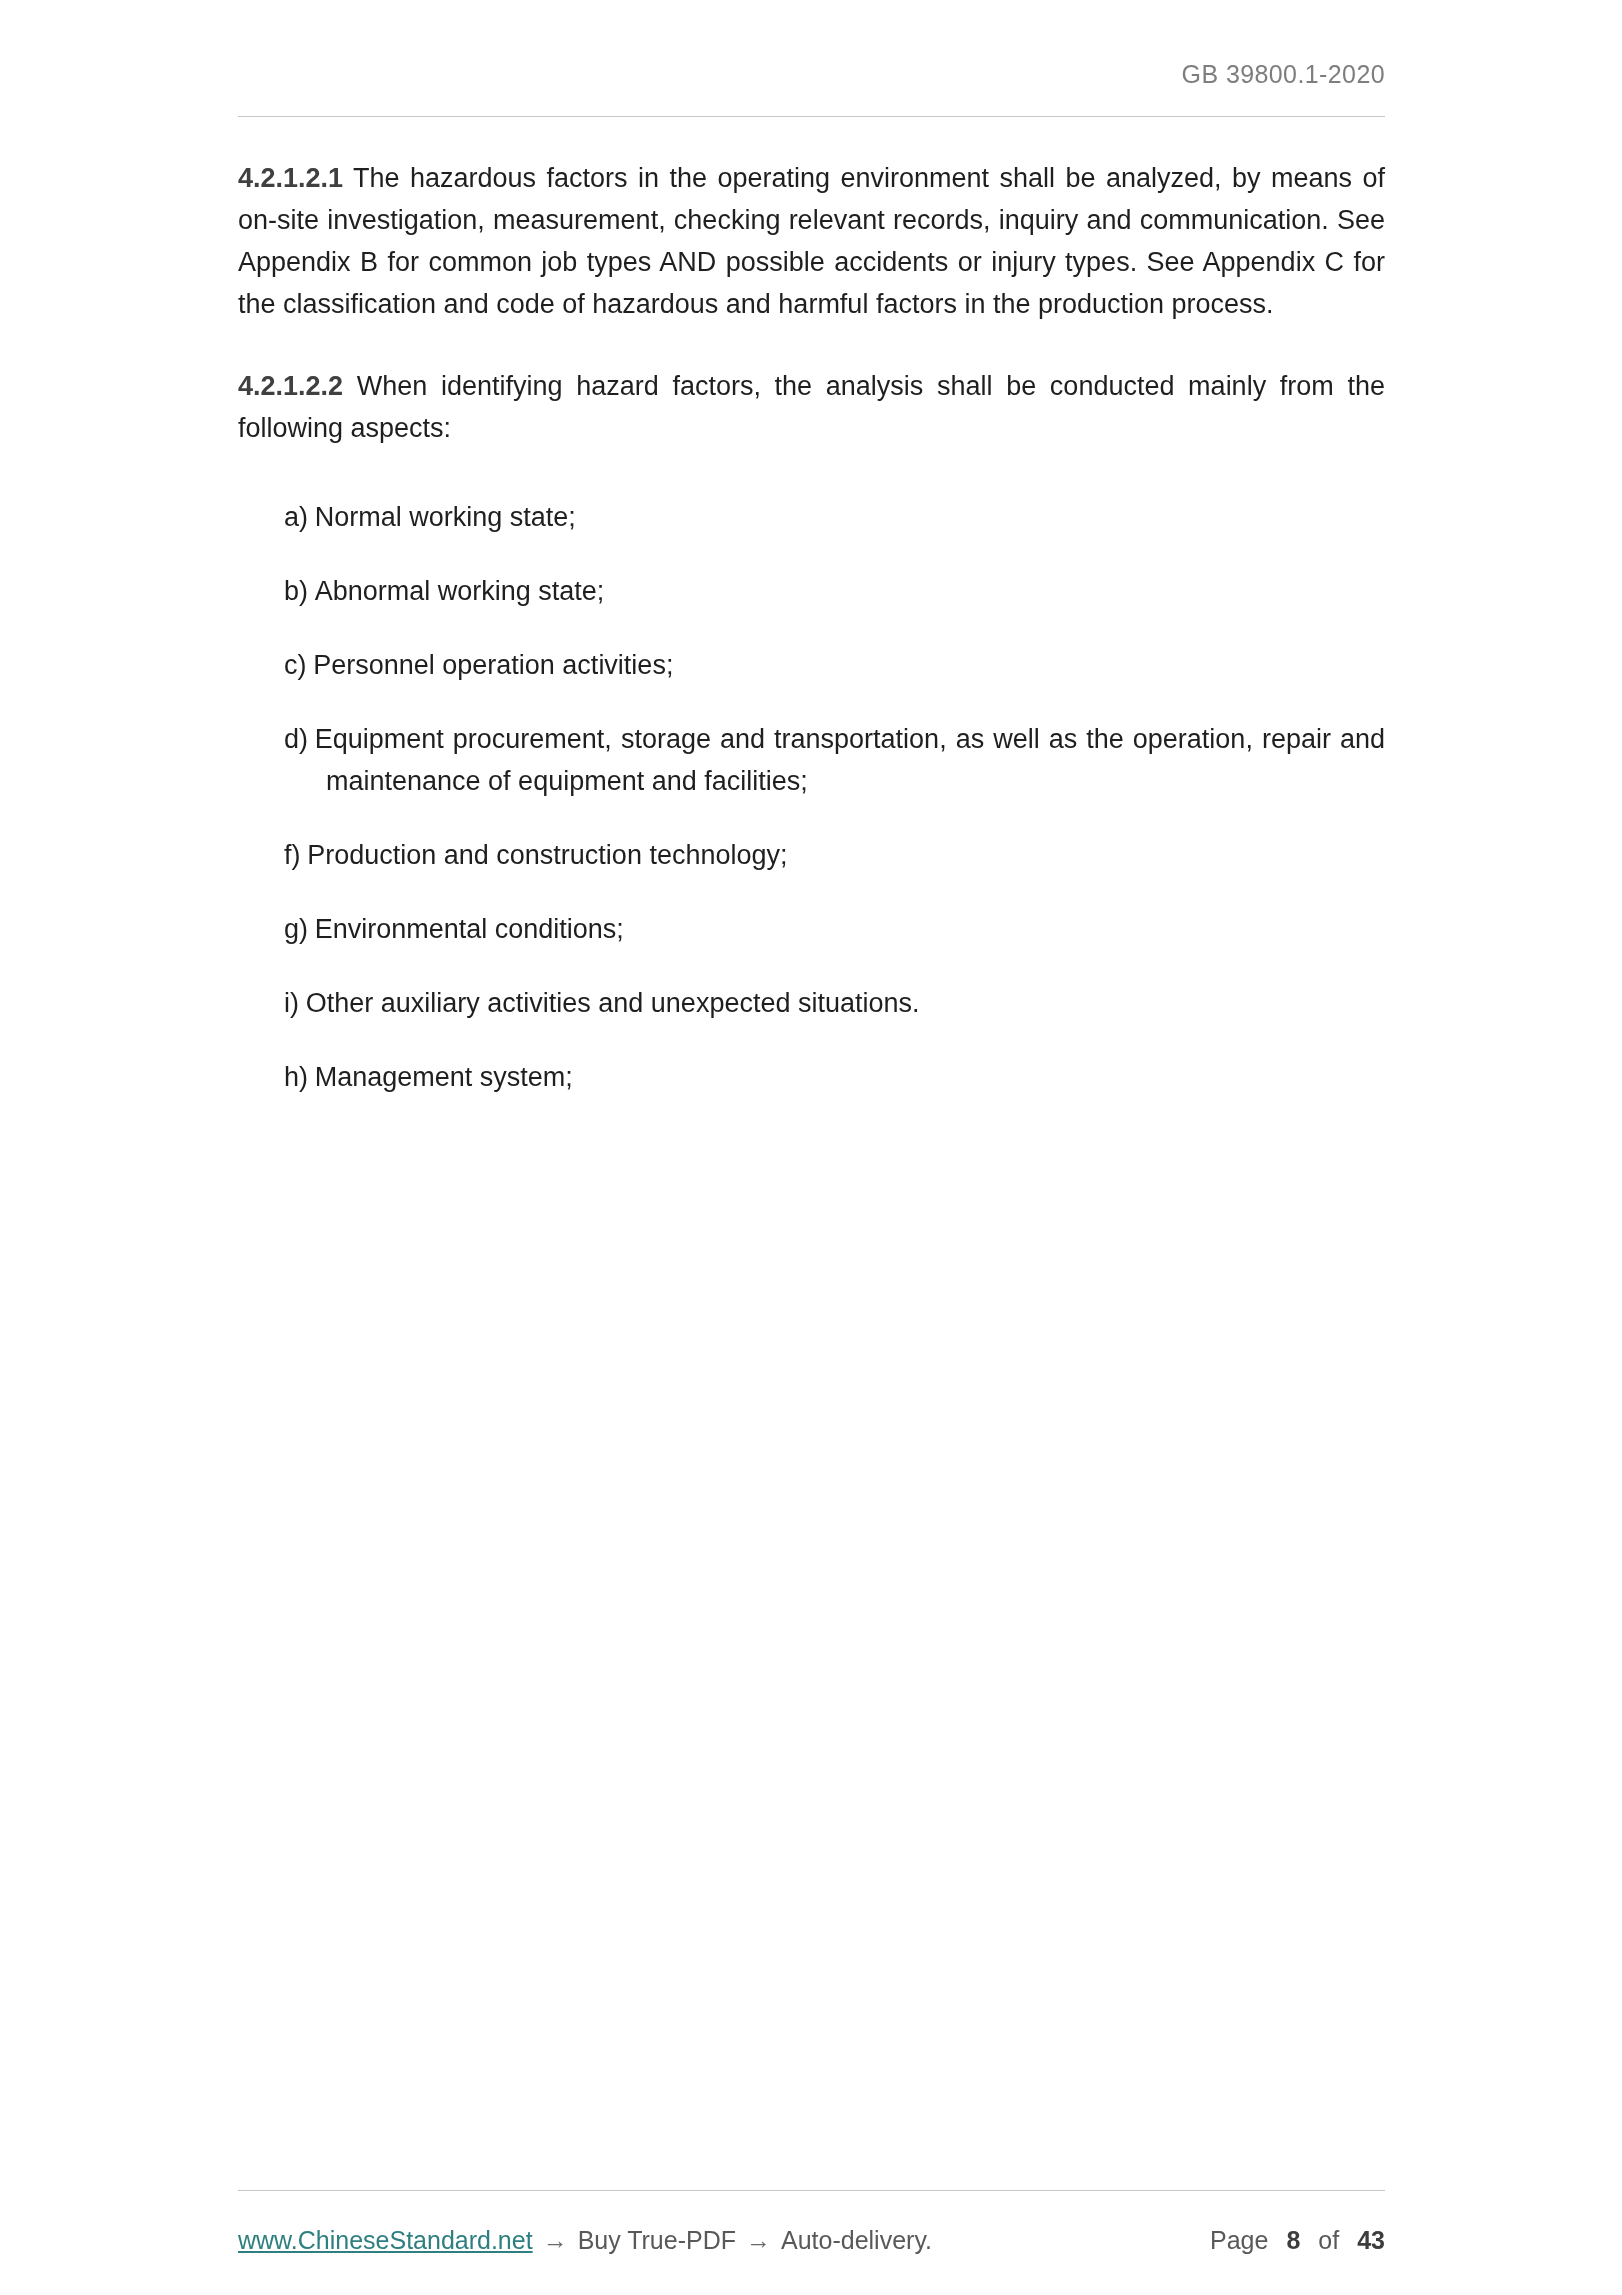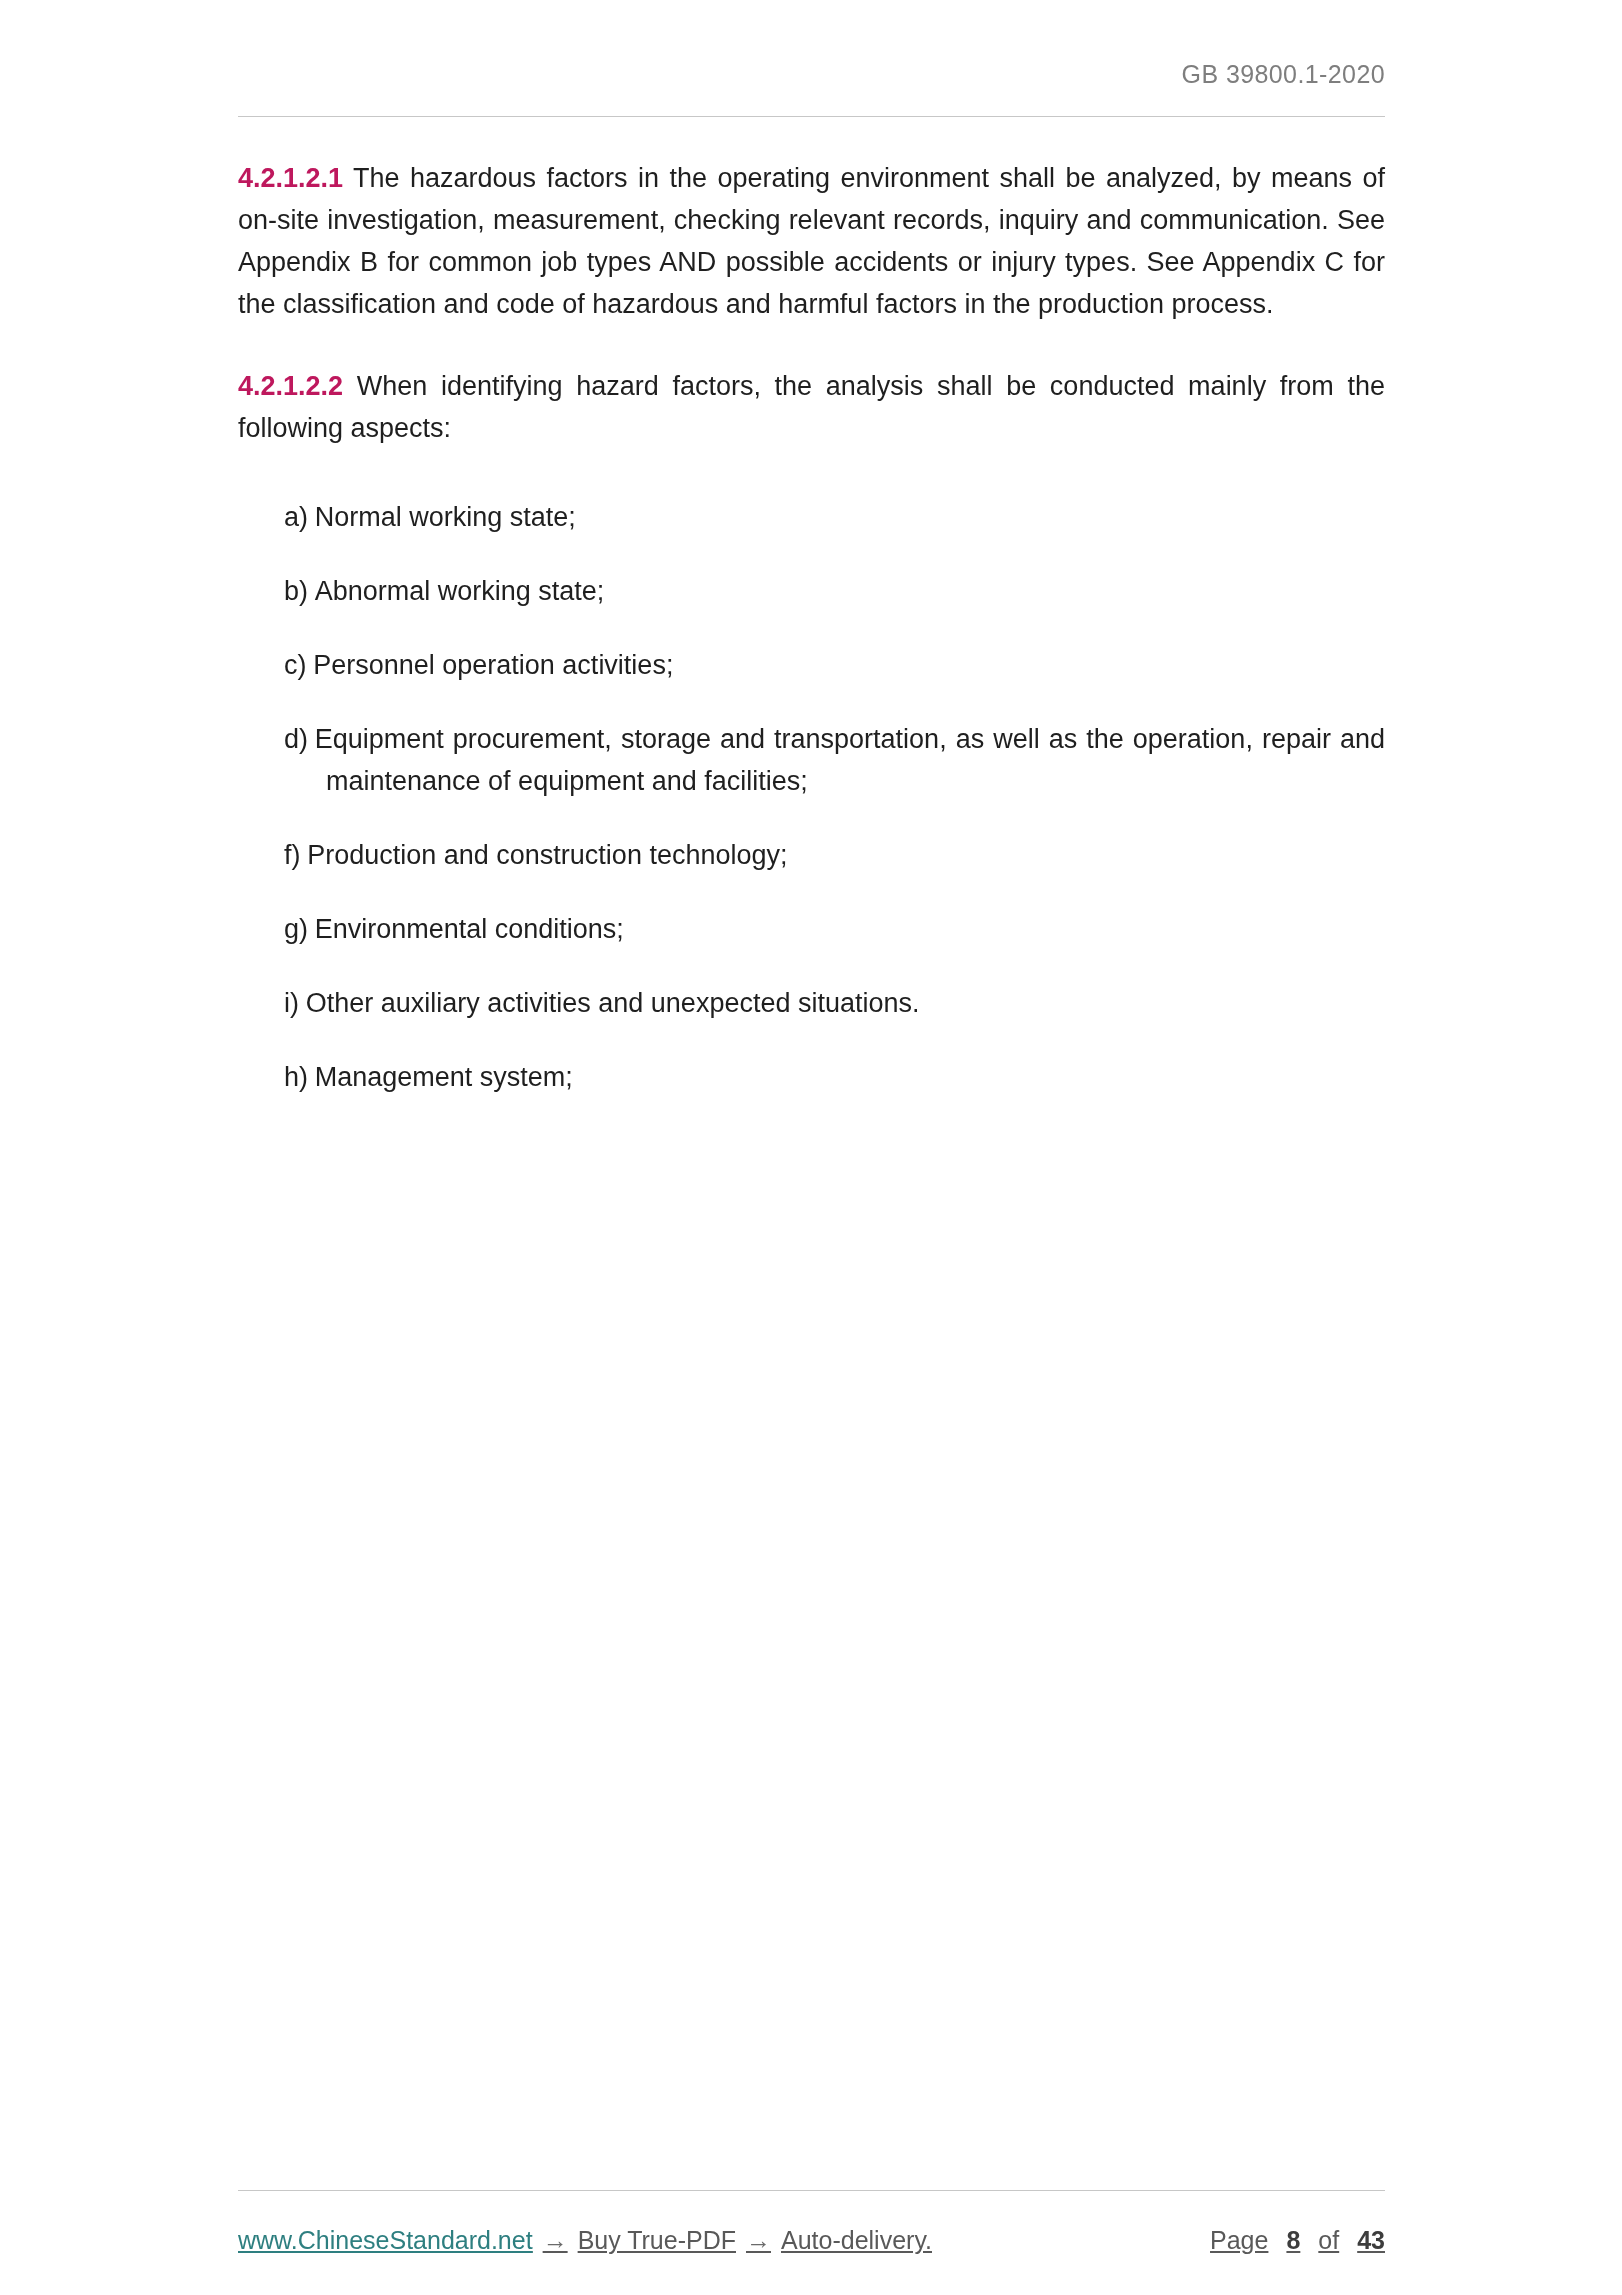--- a/index.html
+++ b/index.html
@@ -33,21 +33,21 @@
   .body-text {
     font-size: 27px;
     line-height: 42px;
   }
   .para {
     margin: 40px 0 0 0;
     text-align: justify;
   }
   .para .sec-num {
     font-weight: bold;
-    color: #be185d;
+    color: #404040;
   }
   .list {
     margin-top: 47px;
   }
   .list-item {
     margin: 0 0 32px 46px;
     padding-left: 42px;
     text-indent: -42px;
     text-align: justify;
   }
@@ -57,21 +57,20 @@
     left: 238px;
     right: 238px;
     bottom: 40px;
     border-top: 1.7px solid #c7c7c7;
     padding-top: 35px;
     display: flex;
     justify-content: space-between;
     align-items: baseline;
     font-size: 25px;
     color: #595959;
-    text-decoration: underline;
   }
   .footer-left {
     display: flex;
     align-items: baseline;
     gap: 10px;
     white-space: nowrap;
   }
   .footer-link {
     color: #2e7f80;
     text-decoration: underline;

